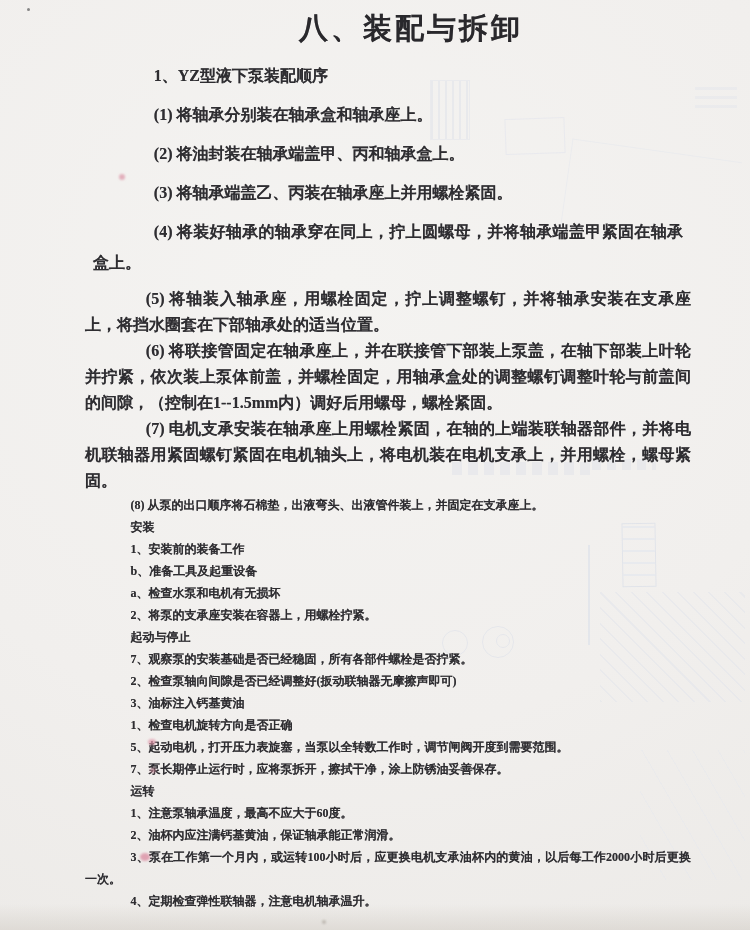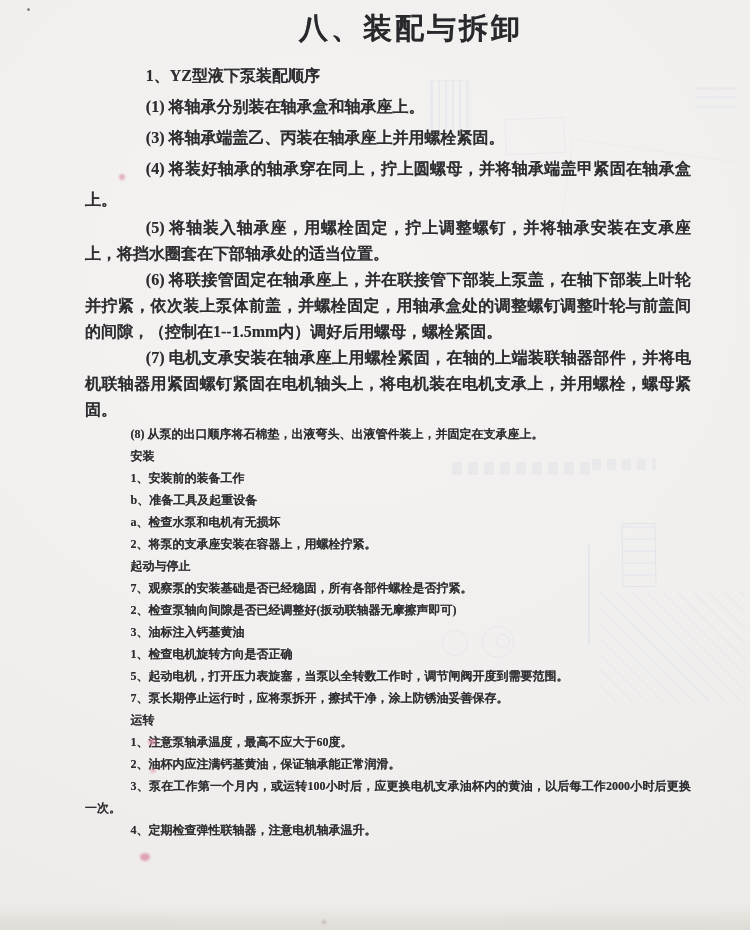--- a/index.html
+++ b/index.html
@@ -24,21 +24,21 @@
     position:absolute;left:85px;top:8px;width:606px;z-index:2;
     color:#2e2d31;
     text-align:justify;
     text-shadow:0 0 .5px rgba(46,45,49,.55);
   }
   .title{
     font-size:29px;font-weight:bold;line-height:40px;margin:0 0 12px 0;
     text-align:center;letter-spacing:3px;transform:translateX(23px);
     color:#29282c;
   }
-  .pa{font-size:16px;line-height:31px;margin:0;text-indent:3.8em;}
+  .pa{font-size:16px;line-height:31px;margin:8px;text-indent:3.8em;}
   .pb{font-size:16px;line-height:26px;margin:0;text-indent:3.8em;}
   .pc{font-size:12px;line-height:22px;margin:0;text-indent:3.8em;}
   .doc p{font-weight:600;}
   
   .ghost{position:absolute;z-index:1;pointer-events:none;}
   .g-hatchbox{left:430px;top:80px;width:38px;height:58px;opacity:.55;
     border:1px solid #e3e6ec;
     background:repeating-linear-gradient(90deg,#e0e3ea 0 2px,transparent 2px 7px);}
   .g-box2{left:505px;top:118px;width:58px;height:34px;opacity:.6;
     border:1px solid #e2e5ec;transform:rotate(-2deg);}
@@ -98,20 +98,21 @@
   <div class="smudge s3"></div>
   <div class="smudge s4"></div>
   <div class="smudge s5"></div>
   <div class="smudge speck"></div>
 
   <div class="doc">
     <h1 class="title">八、装配与拆卸</h1>
 
     <p class="pa">1、YZ型液下泵装配顺序</p>
     <p class="pa">(1) 将轴承分别装在轴承盒和轴承座上。</p>
+    <p class="pa">(2) 将油封装在轴承端盖甲、丙和轴承盒上。</p>
     <p class="pa">(3) 将轴承端盖乙、丙装在轴承座上并用螺栓紧固。</p>
     <p class="pa">(4) 将装好轴承的轴承穿在同上，拧上圆螺母，并将轴承端盖甲紧固在轴承盒上。</p>
     <p class="pb">(5) 将轴装入轴承座，用螺栓固定，拧上调整螺钉，并将轴承安装在支承座上，将挡水圈套在下部轴承处的适当位置。</p>
     <p class="pb">(6) 将联接管固定在轴承座上，并在联接管下部装上泵盖，在轴下部装上叶轮并拧紧，依次装上泵体前盖，并螺栓固定，用轴承盒处的调整螺钉调整叶轮与前盖间的间隙，（控制在1--1.5mm内）调好后用螺母，螺栓紧固。</p>
     <p class="pb">(7) 电机支承安装在轴承座上用螺栓紧固，在轴的上端装联轴器部件，并将电机联轴器用紧固螺钉紧固在电机轴头上，将电机装在电机支承上，并用螺栓，螺母紧固。</p>
     <p class="pc">(8) 从泵的出口顺序将石棉垫，出液弯头、出液管件装上，并固定在支承座上。</p>
 
     <p class="pc">安装</p>
     <p class="pc">1、安装前的装备工作</p>
     <p class="pc">b、准备工具及起重设备</p>

